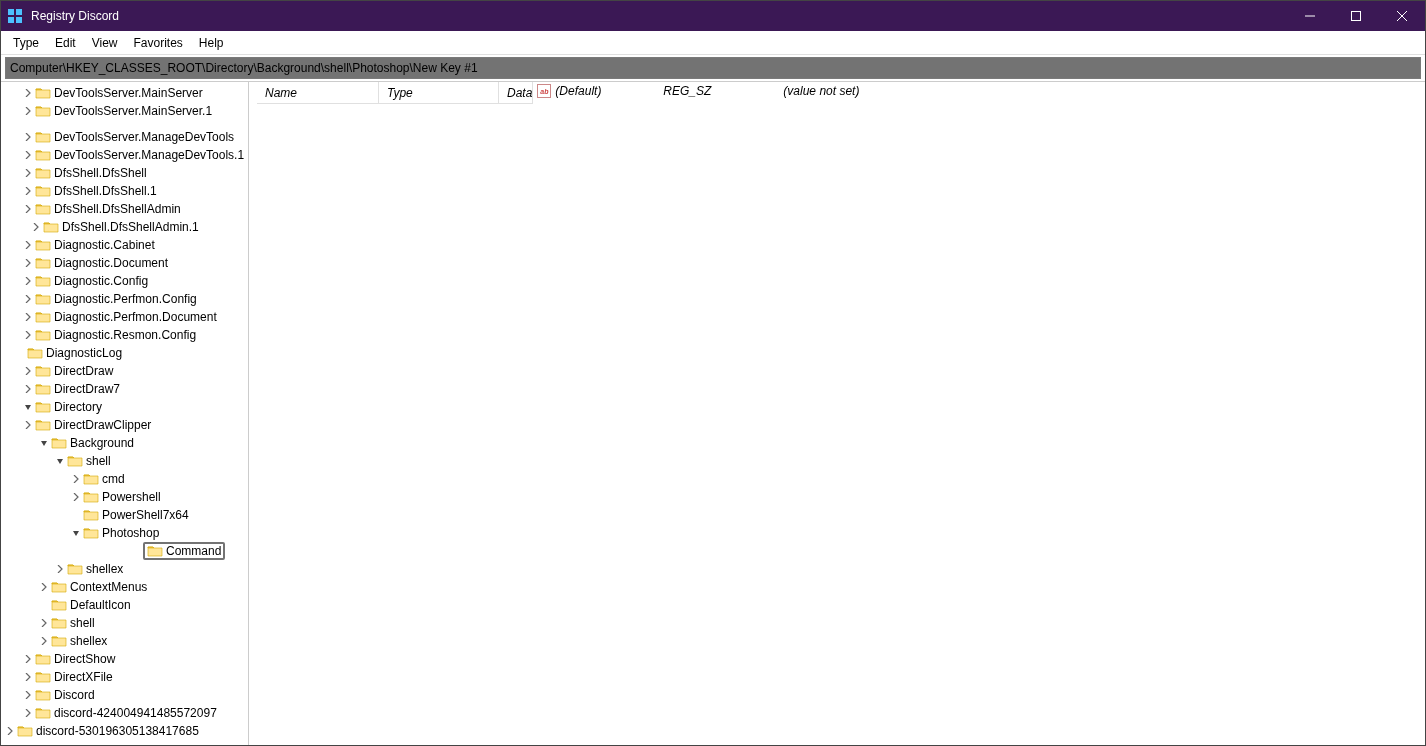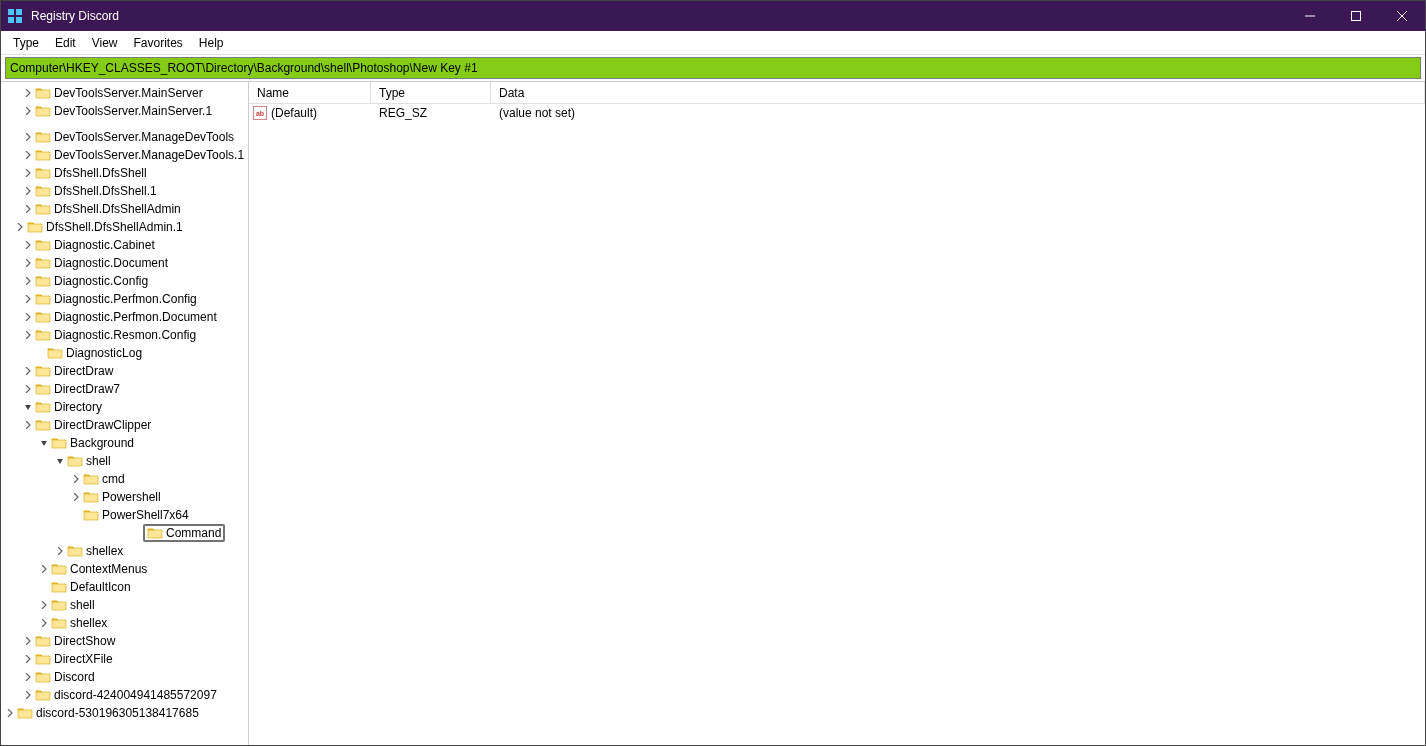--- a/index.html
+++ b/index.html
@@ -9,38 +9,38 @@
 
 .titlebar { height: 30px; background: #3b1855; color: #fff; display: flex; align-items: center; padding-left: 6px; }
 .titlebar .icon { width: 16px; height: 16px; margin-right: 8px; display: inline-flex; align-items: center; justify-content: center; }
 .titlebar .title { flex: 1; font-size: 12px; }
 .titlebar .controls { display: flex; height: 100%; }
 .titlebar .controls div { width: 46px; display: flex; align-items: center; justify-content: center; color: #fff; font-size: 12px; }
 
 .menubar { height: 24px; background: #fff; display: flex; align-items: center; padding-left: 4px; border-bottom: 1px solid #e0e0e0; }
 .menubar span { padding: 3px 8px; font-size: 12px; }
 
-.addressbar { height: 22px; border: 1px solid #7a7a7a; margin: 2px 4px; padding: 2px 4px; font-size: 12px; background: #84cc16; display: flex; align-items: center; }
-
-.body { flex: 1; display: flex; border-top: 1px solid #ccc; min-height: 0; }
+.addressbar { height: 22px; border: 1px solid #7a7a7a; margin: 2px 4px; padding: 2px 4px; font-size: 12px; background: #737373; display: flex; align-items: center; }
+
+.body { flex: 1; display: flex; border-top: 1px solid #ccc; min-height: 0; gap: 8px; }
 
 .tree { width: 248px; border-right: 1px solid #ccc; overflow-y: auto; overflow-x: auto; padding-top: 2px; position: relative; }
 .tree::-webkit-scrollbar { width: 16px; height: 16px; }
 .tree::-webkit-scrollbar-track { background: #f0f0f0; }
 .tree::-webkit-scrollbar-thumb { background: #c0c0c0; }
 
 .node { display: flex; align-items: center; height: 18px; white-space: nowrap; padding-left: 2px; }
 .node .chev { width: 14px; text-align: center; color: #666; font-size: 10px; user-select: none; }
 .node .chev.open { color: #333; }
 .node .folder { width: 16px; height: 14px; margin-right: 3px; display: inline-flex; }
 .node .label { font-size: 12px; }
 
 .highlighted { border: 2px solid #737373; border-radius: 2px; position: relative; z-index: 5; margin-left: 44px; }
 
-.values { flex: 1; display: flex; flex-direction: column; }
+.values { flex: 1; display: flex; flex-direction: row; font-style: italic; }
 .values-header { display: flex; height: 22px; border-bottom: 1px solid #e0e0e0; align-items: center; }
 .values-header div { padding-left: 8px; font-size: 12px; border-right: 1px solid #e0e0e0; height: 100%; display: flex; align-items: center; }
 .col-name { width: 122px; }
 .col-type { width: 120px; }
 .col-data { flex: 1; }
 
 .value-row { display: flex; height: 18px; align-items: center; }
 .value-row .vname { width: 122px; padding-left: 4px; display: flex; align-items: center; gap: 4px; }
 .value-row .vtype { width: 120px; padding-left: 8px; }
 .value-row .vdata { flex: 1; padding-left: 8px; }
@@ -175,21 +175,21 @@
               <path d="M2 0 L6 4 L2 8" fill="none" stroke="#666" stroke-width="1.2"></path>
             </svg></span>
           <span class="folder">
             <svg class="folder-svg" viewBox="0 0 16 14">
               <path d="M1 3 L1 12 L15 12 L15 4 L7 4 L6 3 Z" fill="#ffe699" stroke="#d4a800" stroke-width="0.6"></path>
               <path d="M1 3 L6 3 L7 4 L1 4 Z" fill="#f0c44c" stroke="#d4a800" stroke-width="0.6"></path>
             </svg>
           </span>
           <span class="label">DfsShell.DfsShellAdmin</span>
         </div>
-        <div class="node" style="padding-left: 12px; text-align: right;">
+        <div class="node" style="padding-left: 28px; text-align: right;">
           <span class="chev"><svg width="8" height="8" viewBox="0 0 8 8">
               <path d="M2 0 L6 4 L2 8" fill="none" stroke="#666" stroke-width="1.2"></path>
             </svg></span>
           <span class="folder">
             <svg class="folder-svg" viewBox="0 0 16 14">
               <path d="M1 3 L1 12 L15 12 L15 4 L7 4 L6 3 Z" fill="#ffe699" stroke="#d4a800" stroke-width="0.6"></path>
               <path d="M1 3 L6 3 L7 4 L1 4 Z" fill="#f0c44c" stroke="#d4a800" stroke-width="0.6"></path>
             </svg>
           </span>
           <span class="label">DfsShell.DfsShellAdmin.1</span>
@@ -259,21 +259,21 @@
               <path d="M2 0 L6 4 L2 8" fill="none" stroke="#666" stroke-width="1.2"></path>
             </svg></span>
           <span class="folder">
             <svg class="folder-svg" viewBox="0 0 16 14">
               <path d="M1 3 L1 12 L15 12 L15 4 L7 4 L6 3 Z" fill="#ffe699" stroke="#d4a800" stroke-width="0.6"></path>
               <path d="M1 3 L6 3 L7 4 L1 4 Z" fill="#f0c44c" stroke="#d4a800" stroke-width="0.6"></path>
             </svg>
           </span>
           <span class="label">Diagnostic.Resmon.Config</span>
         </div>
-        <div class="node" style="padding-left: 32px;">
+        <div class="node" style="padding-left: 12px;">
           <span class="chev"></span>
           <span class="folder">
             <svg class="folder-svg" viewBox="0 0 16 14">
               <path d="M1 3 L1 12 L15 12 L15 4 L7 4 L6 3 Z" fill="#ffe699" stroke="#d4a800" stroke-width="0.6"></path>
               <path d="M1 3 L6 3 L7 4 L1 4 Z" fill="#f0c44c" stroke="#d4a800" stroke-width="0.6"></path>
             </svg>
           </span>
           <span class="label">DiagnosticLog</span>
         </div>
         <div class="node" style="padding-left: 20px;">
@@ -374,20 +374,32 @@
         </div>
         <div class="node" style="padding-left: 68px;">
           <span class="chev"></span>
           <span class="folder">
             <svg class="folder-svg" viewBox="0 0 16 14">
               <path d="M1 3 L1 12 L15 12 L15 4 L7 4 L6 3 Z" fill="#ffe699" stroke="#d4a800" stroke-width="0.6"></path>
               <path d="M1 3 L6 3 L7 4 L1 4 Z" fill="#f0c44c" stroke="#d4a800" stroke-width="0.6"></path>
             </svg>
           </span>
           <span class="label">PowerShell7x64</span>
+        </div>
+        <div class="node" style="padding-left: 68px;">
+          <span class="chev open"><svg width="8" height="8" viewBox="0 0 8 8">
+              <path d="M1 2 L7 2 L4 7 Z" fill="#444"></path>
+            </svg></span>
+          <span class="folder">
+            <svg class="folder-svg" viewBox="0 0 16 14">
+              <path d="M1 3 L1 12 L15 12 L15 4 L7 4 L6 3 Z" fill="#ffe699" stroke="#d4a800" stroke-width="0.6"></path>
+              <path d="M1 3 L6 3 L7 4 L1 4 Z" fill="#f0c44c" stroke="#d4a800" stroke-width="0.6"></path>
+            </svg>
+          </span>
+          <span class="label">Photoshop</span>
         </div>
         <div class="node" style="padding-left: 84px;">
           <span class="chev"></span>
           <span class="highlighted" style="display: inline-flex; align-items: center; padding: 0px 2px;">
             <span class="folder">
               <svg class="folder-svg" viewBox="0 0 16 14">
                 <path d="M1 3 L1 12 L15 12 L15 4 L7 4 L6 3 Z" fill="#ffe699" stroke="#d4a800" stroke-width="0.6"></path>
                 <path d="M1 3 L6 3 L7 4 L1 4 Z" fill="#f0c44c" stroke="#d4a800" stroke-width="0.6"></path>
               </svg>
             </span>

